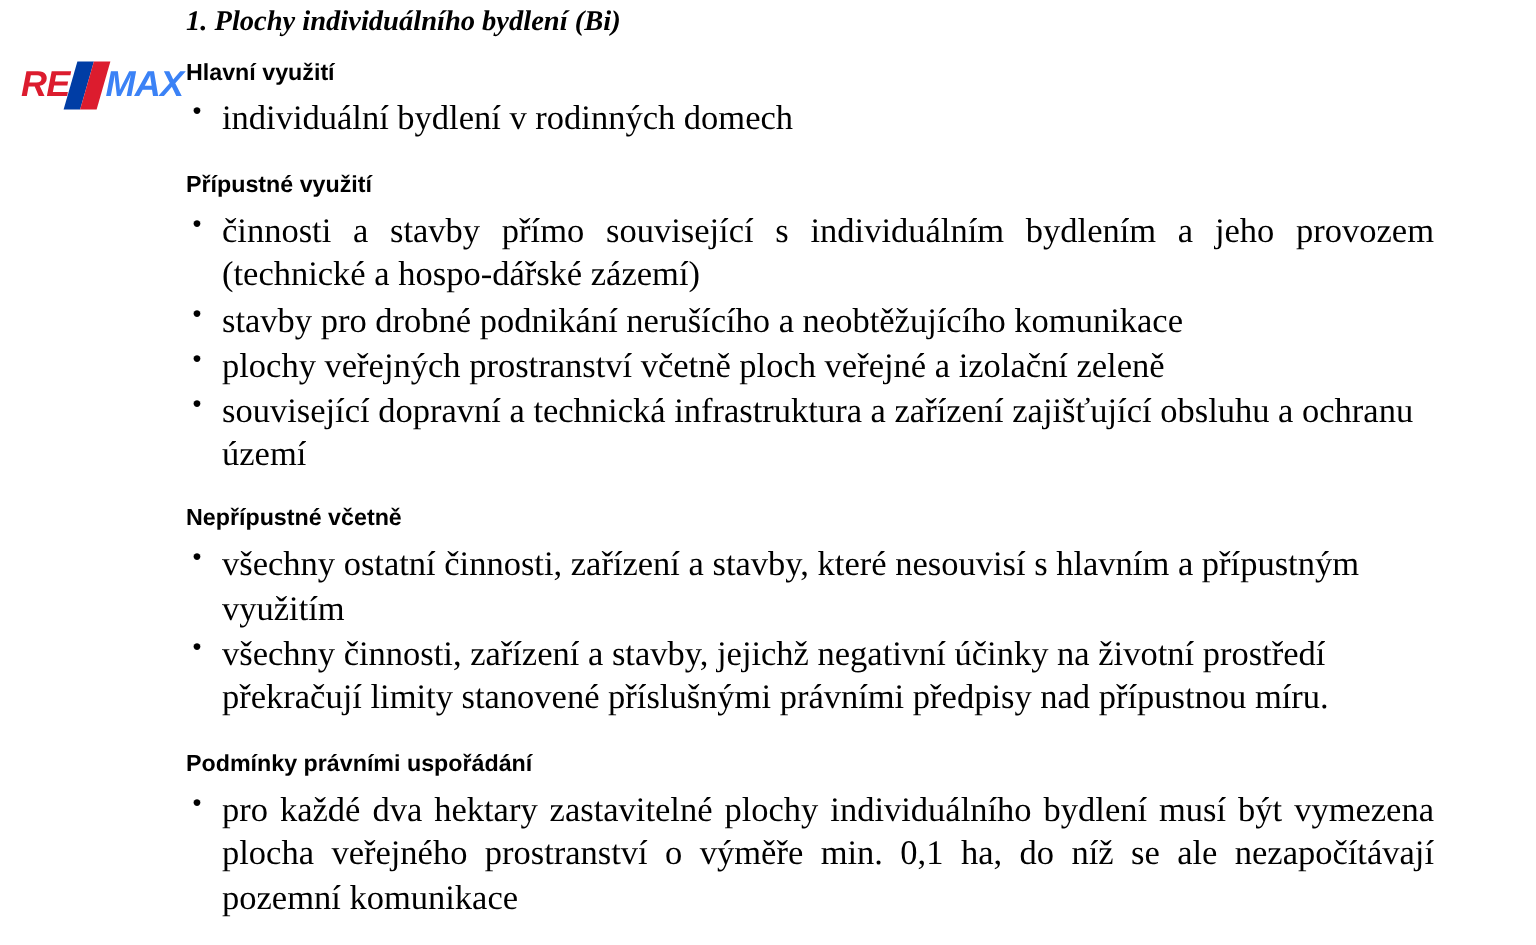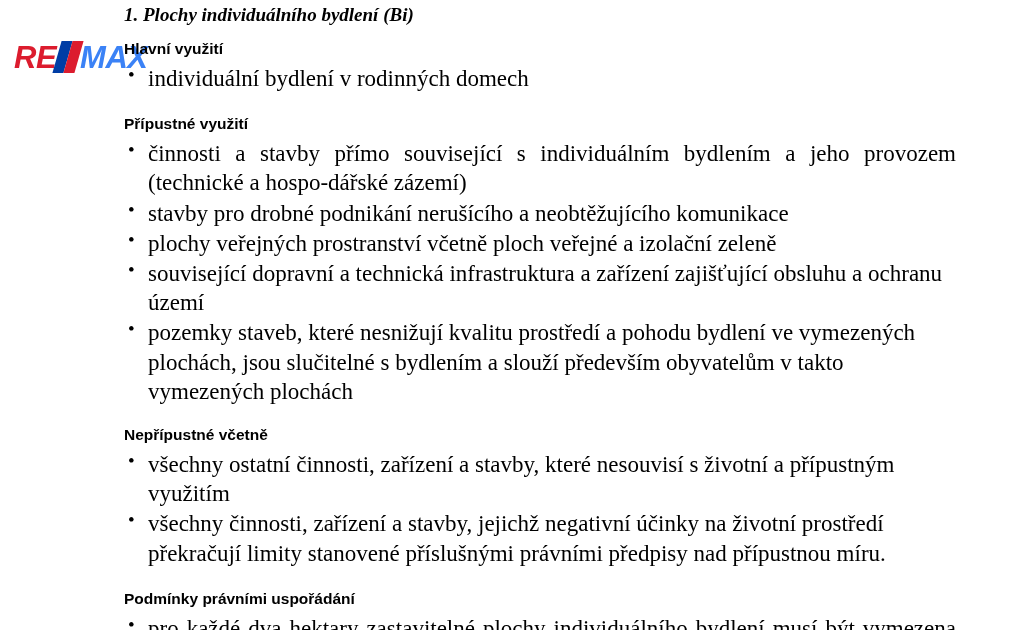--- a/index.html
+++ b/index.html
@@ -26,21 +26,21 @@
   .logo {
     position: absolute;
     left: 14px;
     top: 40px;
     display: flex;
     align-items: center;
     height: 34px;
     font-family: "Liberation Sans", sans-serif;
     font-weight: bold;
     font-style: italic;
-    font-size: 31px;
+    font-size: 24px;
     letter-spacing: -0.5px;
     line-height: 1;
     text-align: center;
   }
   .logo .re {
     color: #DC1C2E;
   }
   .logo .slash-wrap {
     position: relative;
     width: 22px;
@@ -154,26 +154,25 @@
     <ul class="bullets list-1">
       <li>individuální bydlení v rodinných domech</li>
     </ul>
 
     <h2 class="section-heading heading-gap-2">Přípustné využití</h2>
     <ul class="bullets list-2">
       <li class="justified">činnosti a stavby přímo související s individuálním bydlením a jeho provozem (technické a hospo-dářské zázemí)</li>
       <li>stavby pro drobné podnikání nerušícího a neobtěžujícího komunikace</li>
       <li>plochy veřejných prostranství včetně ploch veřejné a izolační zeleně</li>
       <li>související dopravní a technická infrastruktura a zařízení zajišťující obsluhu a ochranu území</li>
-      <li>pozemky staveb, které nesnižují kvalitu prostředí a pohodu bydlení ve vymezených plochách, jsou slučitelné s bydlením a slouží především obyvatelům v takto vymezených plochách</li>
     </ul>
 
     <h2 class="section-heading heading-gap-3">Nepřípustné včetně</h2>
     <ul class="bullets list-3">
-      <li>všechny ostatní činnosti, zařízení a stavby, které nesouvisí s životní a přípustným využitím</li>
+      <li>všechny ostatní činnosti, zařízení a stavby, které nesouvisí s hlavním a přípustným využitím</li>
       <li>všechny činnosti, zařízení a stavby, jejichž negativní účinky na životní prostředí překračují limity stanovené příslušnými právními předpisy nad přípustnou míru.</li>
     </ul>
 
     <h2 class="section-heading heading-gap-4">Podmínky právními uspořádání</h2>
     <ul class="bullets list-4">
       <li class="justified">pro každé dva hektary zastavitelné plochy individuálního bydlení musí být vymezena plocha veřejného prostranství o výměře min. 0,1 ha, do níž se ale nezapočítávají pozemní komunikace</li>
     </ul>
 
   </div>
 </div>

